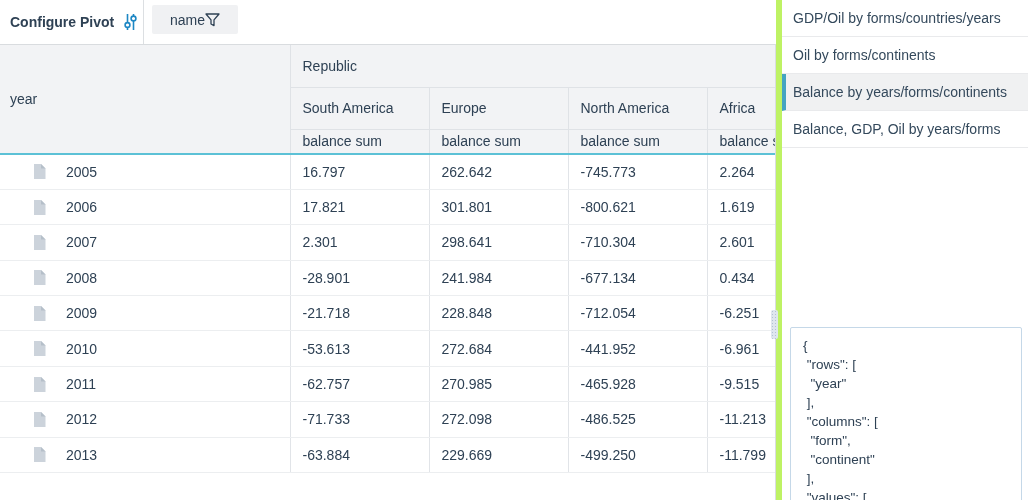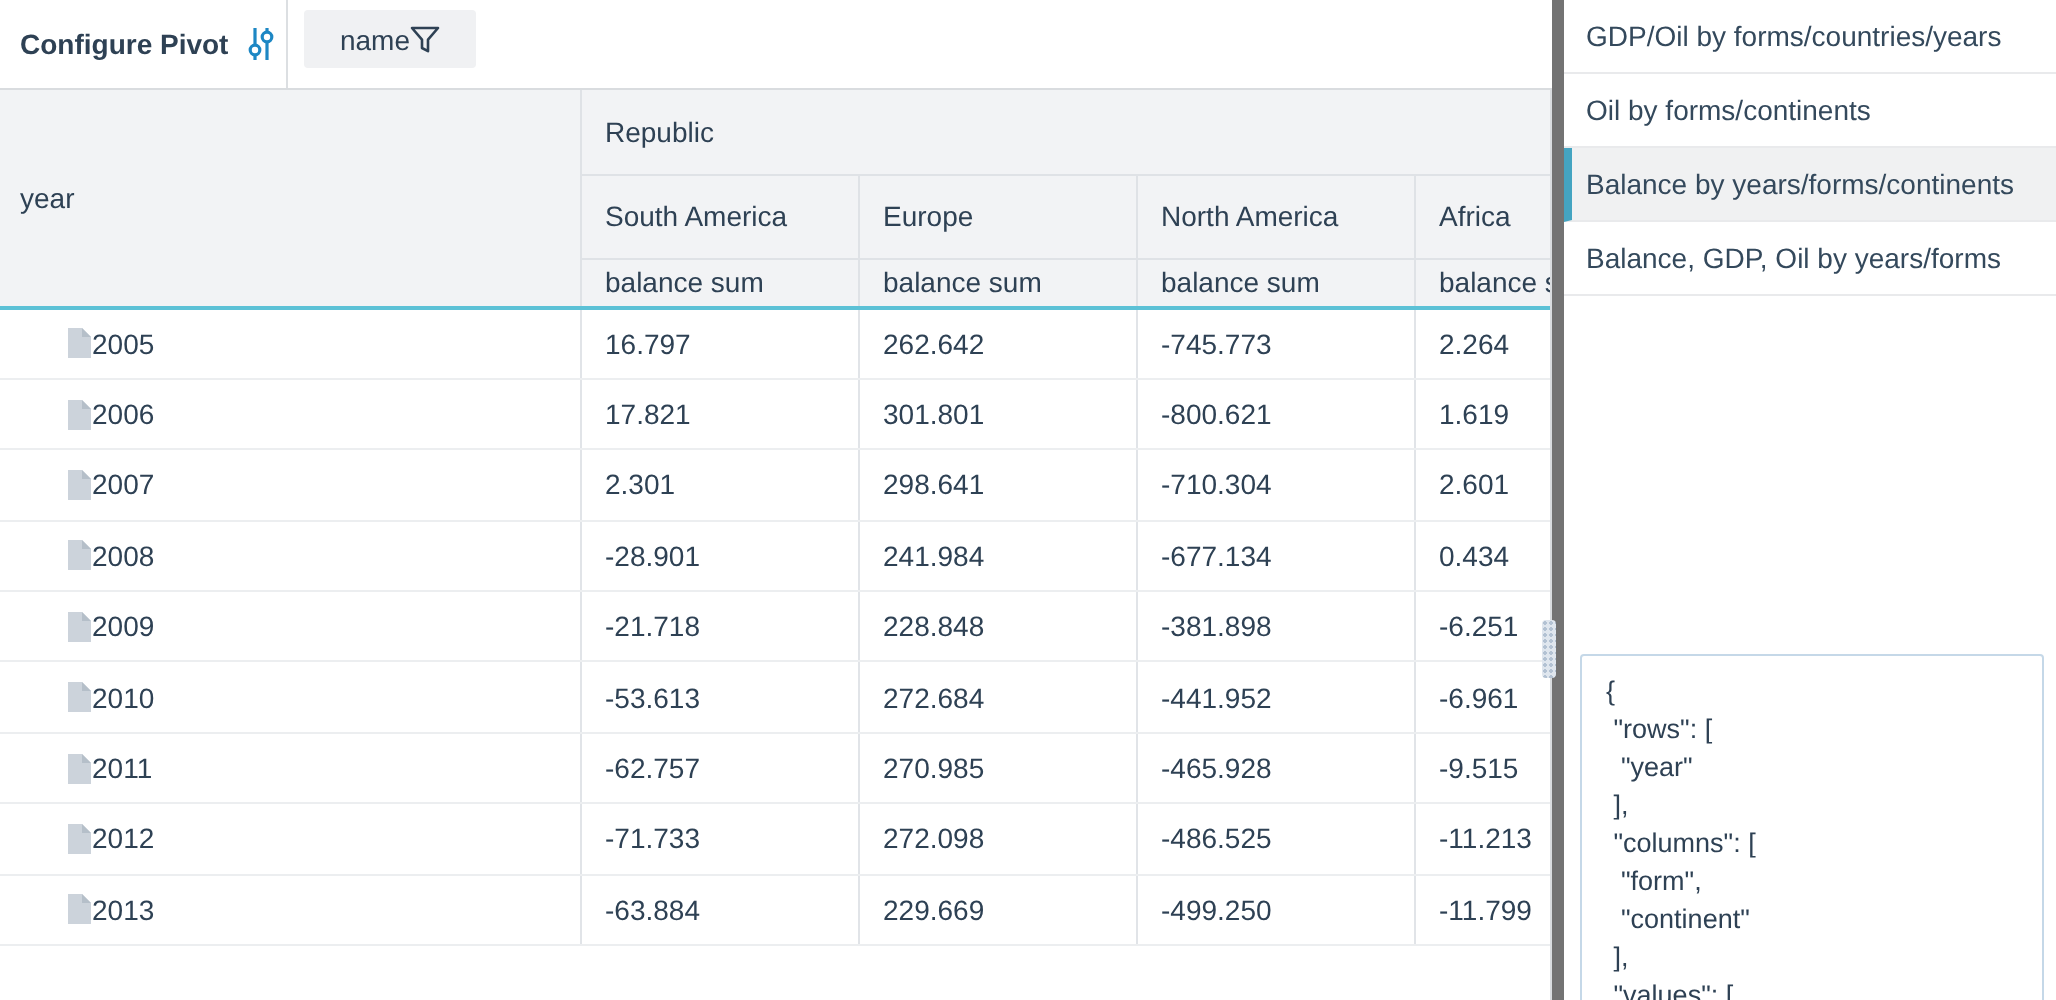--- a/index.html
+++ b/index.html
@@ -1,18 +1,18 @@
 <!DOCTYPE html>
 <html><head>
 <meta charset="utf-8">
 <style>
   * { box-sizing: border-box; margin: 0; padding: 0; }
   html, body { width: 1028px; height: 500px; overflow: hidden; background: #fff;
     font-family: "Liberation Sans", sans-serif; color: #2e4154; }
-  .app { position: relative; width: 1028px; height: 500px; overflow: hidden; background: #737373; }
+  .app { position: relative; width: 1028px; height: 500px; overflow: hidden; background: #bef264; }
 
   
   .pivot { position: absolute; left: 0; top: 0; width: 776px; height: 500px; background: #fff; }
   .toolbar { position: relative; height: 44px; width: 100%; background: #fff; }
   .configure { position: absolute; left: 10px; top: 0; height: 44px; display: flex; align-items: center; gap: 8px;
     font-size: 14px; font-weight: 600; color: #2e4154; cursor: pointer; }
   .toolbar-sep { position: absolute; left: 143px; top: 0; width: 1px; height: 44px; background: #dcdfe2; }
   .filter-btn { position: absolute; left: 152px; top: 5px; height: 29px; width: 86px;
     background: #f0f1f3; border: none; border-radius: 2px; display: flex; align-items: center;
     justify-content: center; gap: 0; font-size: 14px; color: #2e4154;
@@ -26,21 +26,21 @@
   thead th { background: #f2f3f5; font-weight: 400; color: #2e4154;
     border-right: 1px solid #dfe2e6; border-bottom: 1px solid #dfe2e6; padding: 0 12px; }
   th.year-head { padding: 0 10px; border-bottom: 2px solid #5cc1d6; }
   tr.h-top th.top-head { height: 42px; }
   tr.h-cols th { height: 42px; }
   tr.h-measures th { height: 25px; border-bottom: 2px solid #5cc1d6; }
 
   tbody td { height: 35.4px; background: #fff; padding: 0 12px;
     border-right: 1px solid #e1e4e8; border-bottom: 1px solid #eceef0; color: #2e4154; }
   td.year-cell { padding-left: 33px; }
-  .year-inner { display: flex; align-items: center; gap: 0; }
+  .year-inner { display: flex; align-items: center; gap: 20px; }
   .file-ic { flex: 0 0 auto; display: inline-block; }
 
   .scroll-thumb { position: absolute; left: 771px; top: 310px; width: 7px; height: 29px; border-radius: 2px;
     background-color: #dfe6ee;
     background-image: radial-gradient(circle, #b3c2d3 0.9px, transparent 1px);
     background-size: 3px 3px; cursor: pointer; }
 
   
   .sidebar { position: absolute; left: 782px; top: 0; width: 246px; height: 500px; background: #fff; }
   .sidebar-title { height: 40px; line-height: 38px; padding-left: 9px; font-size: 16px; font-weight: 600;
@@ -172,21 +172,21 @@
                 <span class="year-inner">
                   <svg class="file-ic" width="13" height="15" viewBox="0 0 13 15">
                     <path d="M1 0 H8 L12.5 4.5 V15 H1 Z" fill="#ccd3db"></path>
                     <path d="M8 0 L12.5 4.5 H8 Z" fill="#b5bfc9"></path>
                   </svg>
                   <span>2009</span>
                 </span>
               </td>
               <td>-21.718</td>
               <td>228.848</td>
-              <td>-381.898</td>
+              <td>-712.054</td>
               <td>-6.251</td>
             </tr>
             <tr>
               <td class="year-cell">
                 <span class="year-inner">
                   <svg class="file-ic" width="13" height="15" viewBox="0 0 13 15">
                     <path d="M1 0 H8 L12.5 4.5 V15 H1 Z" fill="#ccd3db"></path>
                     <path d="M8 0 L12.5 4.5 H8 Z" fill="#b5bfc9"></path>
                   </svg>
                   <span>2010</span>

